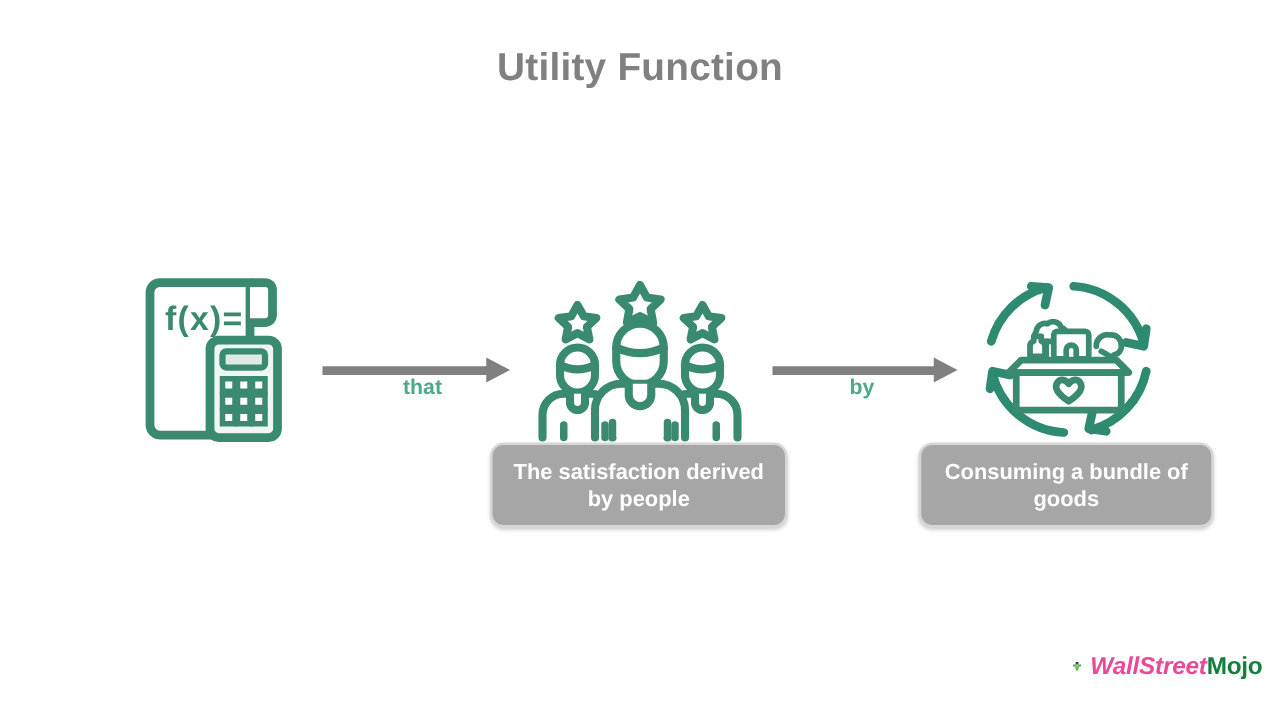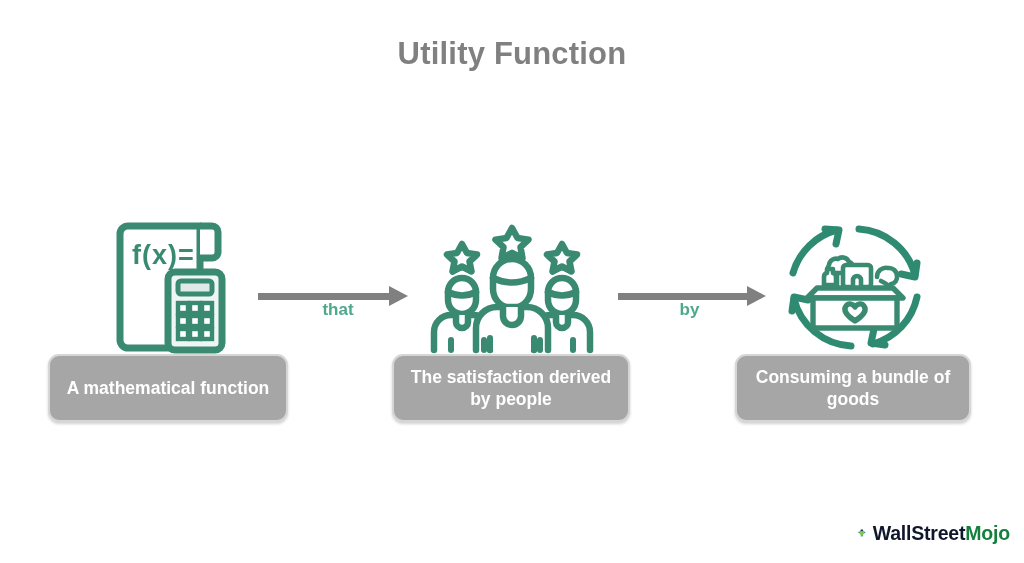--- a/index.html
+++ b/index.html
@@ -138,21 +138,21 @@
     display: flex;
     align-items: center;
     gap: 7px;
   }
   .logo-text {
     font-size: 19.5px;
     font-weight: bold;
     letter-spacing: -0.2px;
     white-space: nowrap;
   }
-  .logo-text .ws { color: #0f172a; }
+  .logo-text .ws { color: #ec4899; font-style: italic; }
   .logo-text .mj { color: #15803d; }
 </style>
 </head>
 <body>
 
 <div class="canvas">
 
   <div class="page-title">Utility Function</div>
 
   <div class="step step-1">
@@ -175,23 +175,20 @@
           <rect x="94" y="83" width="10" height="10"></rect>
           <rect x="70" y="96" width="10" height="10"></rect>
           <rect x="82" y="96" width="10" height="10"></rect>
           <rect x="94" y="96" width="10" height="10"></rect>
           <rect x="70" y="109" width="10" height="10"></rect>
           <rect x="82" y="109" width="10" height="10"></rect>
           <rect x="94" y="109" width="10" height="10"></rect>
         </g>
       </svg>
     </div>
-    <div class="label-box box-1">
-      <span>A mathematical function</span>
-    </div>
   </div>
 
   <div class="connector conn-1">
     <div class="conn-label-top">that</div>
     <div class="conn-line"></div>
     <div class="conn-head"></div>
   </div>
 
   <div class="step step-2">
     <div class="icon-wrap">

